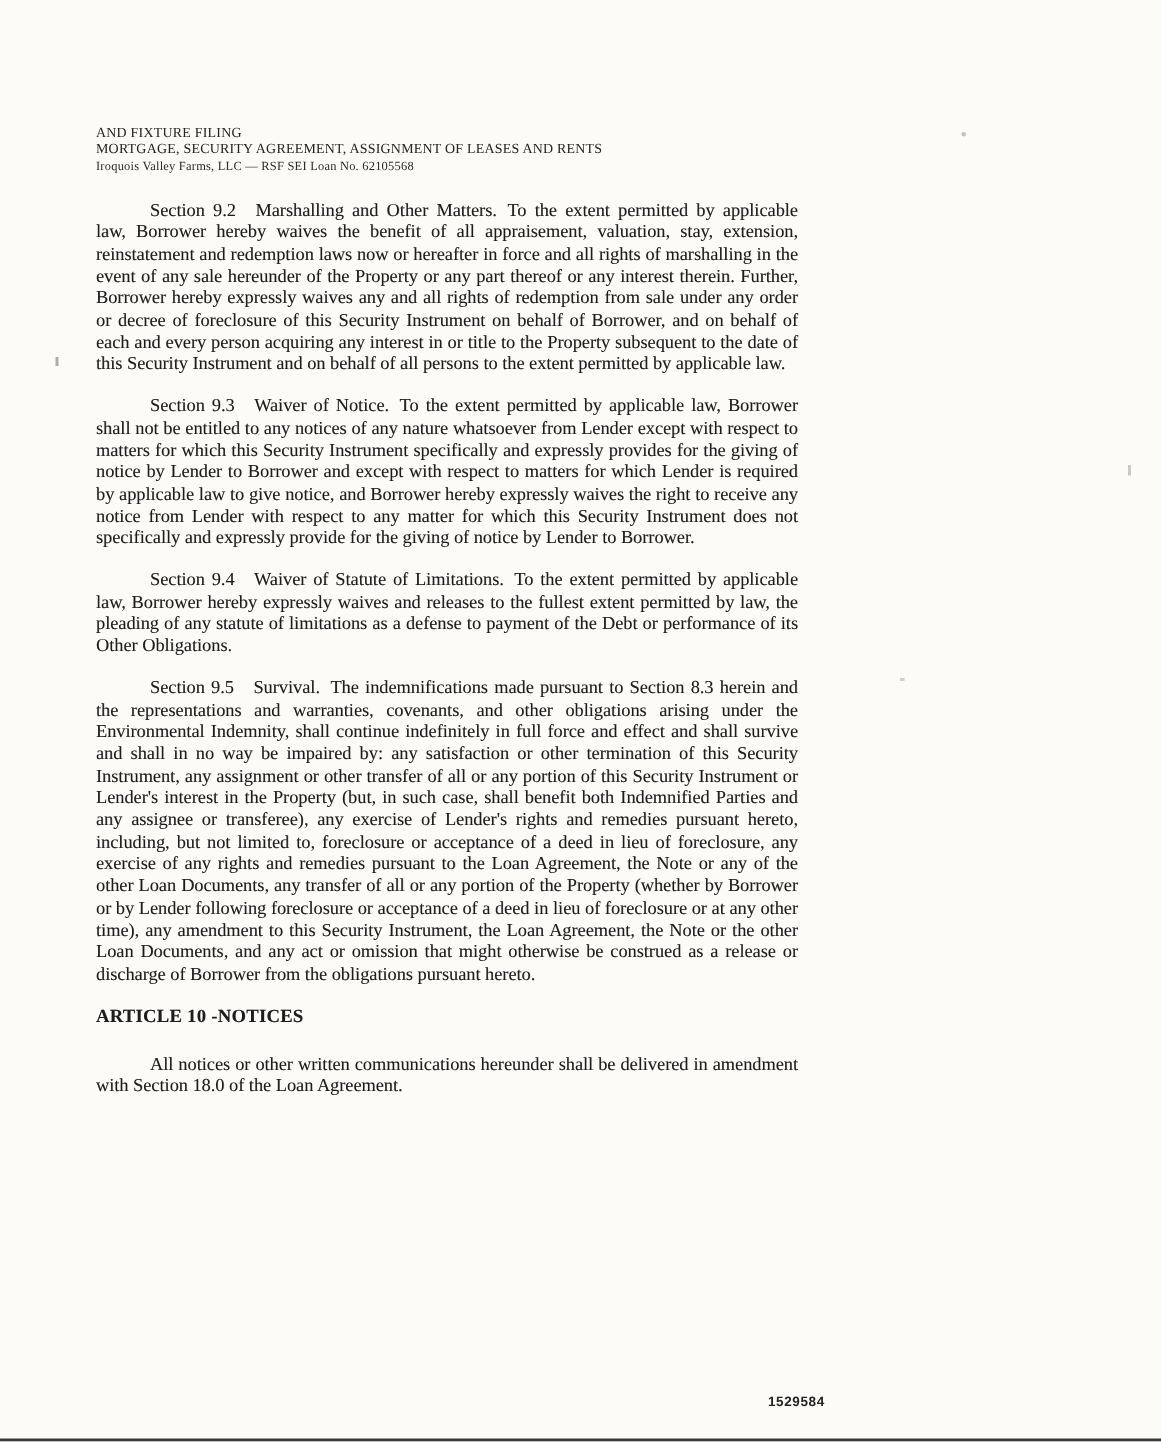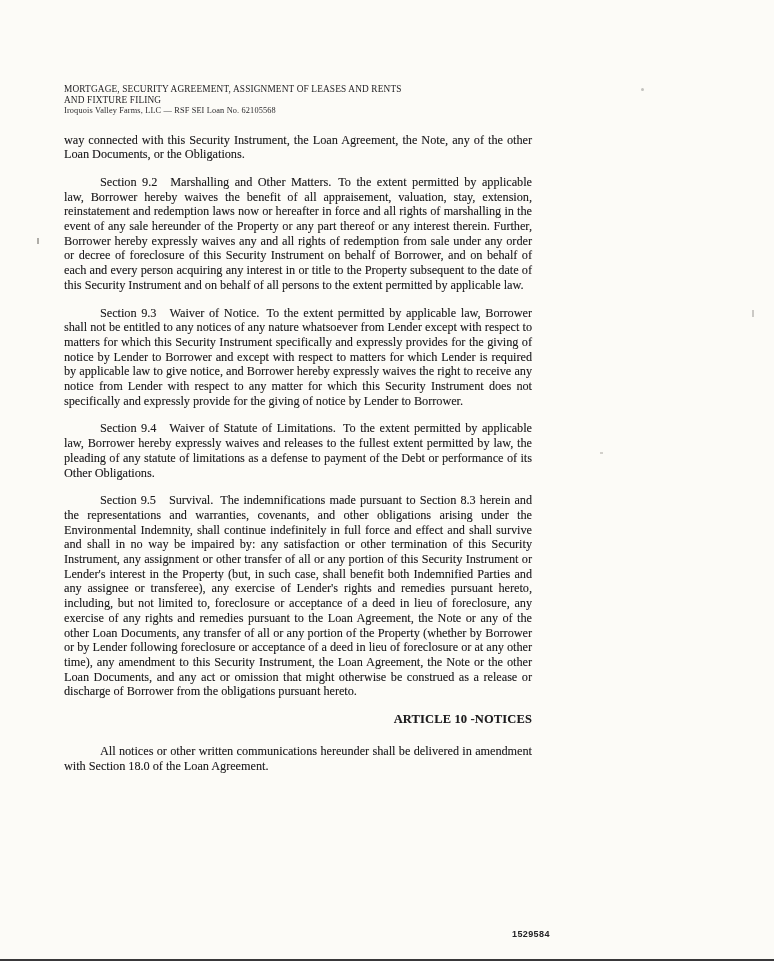--- a/index.html
+++ b/index.html
@@ -39,21 +39,21 @@
     margin: 0 0 13px 0;
     text-shadow: 0.2px 0 0 rgba(25,24,28,0.35);
   }
   .para.indent, .section-para { text-indent: 36px; }
   .gap-md { display: inline-block; width: 13px; }
   .u { text-underline-offset: 1.5px; }
   .sec-period { margin-right: 7px; }
   .article-heading {
     font-size: 12.4px;
     font-weight: bold;
-    text-align: right;
+    text-align: left;
     letter-spacing: 0.2px;
     margin: 8px 0 17px 0;
     text-shadow: 0.2px 0 0 rgba(25,24,28,0.4);
   }
   .doc-number {
     position: absolute;
     left: 512px; top: 929px;
     font-family: "Liberation Sans", sans-serif;
     font-size: 9px;
     font-weight: bold;
@@ -73,26 +73,25 @@
   .speck-4 { left: 600px; top: 452px; width: 3px; height: 2px; opacity: .3; }
 </style>
 </head>
 <body>
 
 <div class="page">
 
   <div class="content">
 
     <header class="doc-header">
+      <div class="hdr-line">AND FIXTURE FILING</div>
       <div class="hdr-line">MORTGAGE, SECURITY AGREEMENT, ASSIGNMENT OF LEASES AND RENTS</div>
-      <div class="hdr-line">AND FIXTURE FILING</div>
       <div class="hdr-line small">Iroquois Valley Farms, LLC — RSF SEI Loan No. 62105568</div>
     </header>
 
-    <p class="para">way connected with this Security Instrument, the Loan Agreement, the Note, any of the other Loan Documents, or the Obligations.</p>
 
     <p class="para section-para"><span>Section 9.2</span><span class="gap-md"></span><span class="u">Marshalling and Other Matters</span><span class="sec-period">.</span><span>To the extent permitted by applicable law, Borrower hereby waives the benefit of all appraisement, valuation, stay, extension, reinstatement and redemption laws now or hereafter in force and all rights of marshalling in the event of any sale hereunder of the Property or any part thereof or any interest therein. Further, Borrower hereby expressly waives any and all rights of redemption from sale under any order or decree of foreclosure of this Security Instrument on behalf of Borrower, and on behalf of each and every person acquiring any interest in or title to the Property subsequent to the date of this Security Instrument and on behalf of all persons to the extent permitted by applicable law.</span></p>
 
     <p class="para section-para"><span>Section 9.3</span><span class="gap-md"></span><span class="u">Waiver of Notice</span><span class="sec-period">.</span><span>To the extent permitted by applicable law, Borrower shall not be entitled to any notices of any nature whatsoever from Lender except with respect to matters for which this Security Instrument specifically and expressly provides for the giving of notice by Lender to Borrower and except with respect to matters for which Lender is required by applicable law to give notice, and Borrower hereby expressly waives the right to receive any notice from Lender with respect to any matter for which this Security Instrument does not specifically and expressly provide for the giving of notice by Lender to Borrower.</span></p>
 
     <p class="para section-para"><span>Section 9.4</span><span class="gap-md"></span><span class="u">Waiver of Statute of Limitations</span><span class="sec-period">.</span><span>To the extent permitted by applicable law, Borrower hereby expressly waives and releases to the fullest extent permitted by law, the pleading of any statute of limitations as a defense to payment of the Debt or performance of its Other Obligations.</span></p>
 
     <p class="para section-para"><span>Section 9.5</span><span class="gap-md"></span><span class="u">Survival</span><span class="sec-period">.</span><span>The indemnifications made pursuant to </span><span class="u">Section 8.3</span><span> herein and the representations and warranties, covenants, and other obligations arising under the Environmental Indemnity, shall continue indefinitely in full force and effect and shall survive and shall in no way be impaired by: any satisfaction or other termination of this Security Instrument, any assignment or other transfer of all or any portion of this Security Instrument or Lender's interest in the Property (but, in such case, shall benefit both Indemnified Parties and any assignee or transferee), any exercise of Lender's rights and remedies pursuant hereto, including, but not limited to, foreclosure or acceptance of a deed in lieu of foreclosure, any exercise of any rights and remedies pursuant to the Loan Agreement, the Note or any of the other Loan Documents, any transfer of all or any portion of the Property (whether by Borrower or by Lender following foreclosure or acceptance of a deed in lieu of foreclosure or at any other time), any amendment to this Security Instrument, the Loan Agreement, the Note or the other Loan Documents, and any act or omission that might otherwise be construed as a release or discharge of Borrower from the obligations pursuant hereto.</span></p>
 
     <h2 class="article-heading">ARTICLE 10 -NOTICES</h2>

